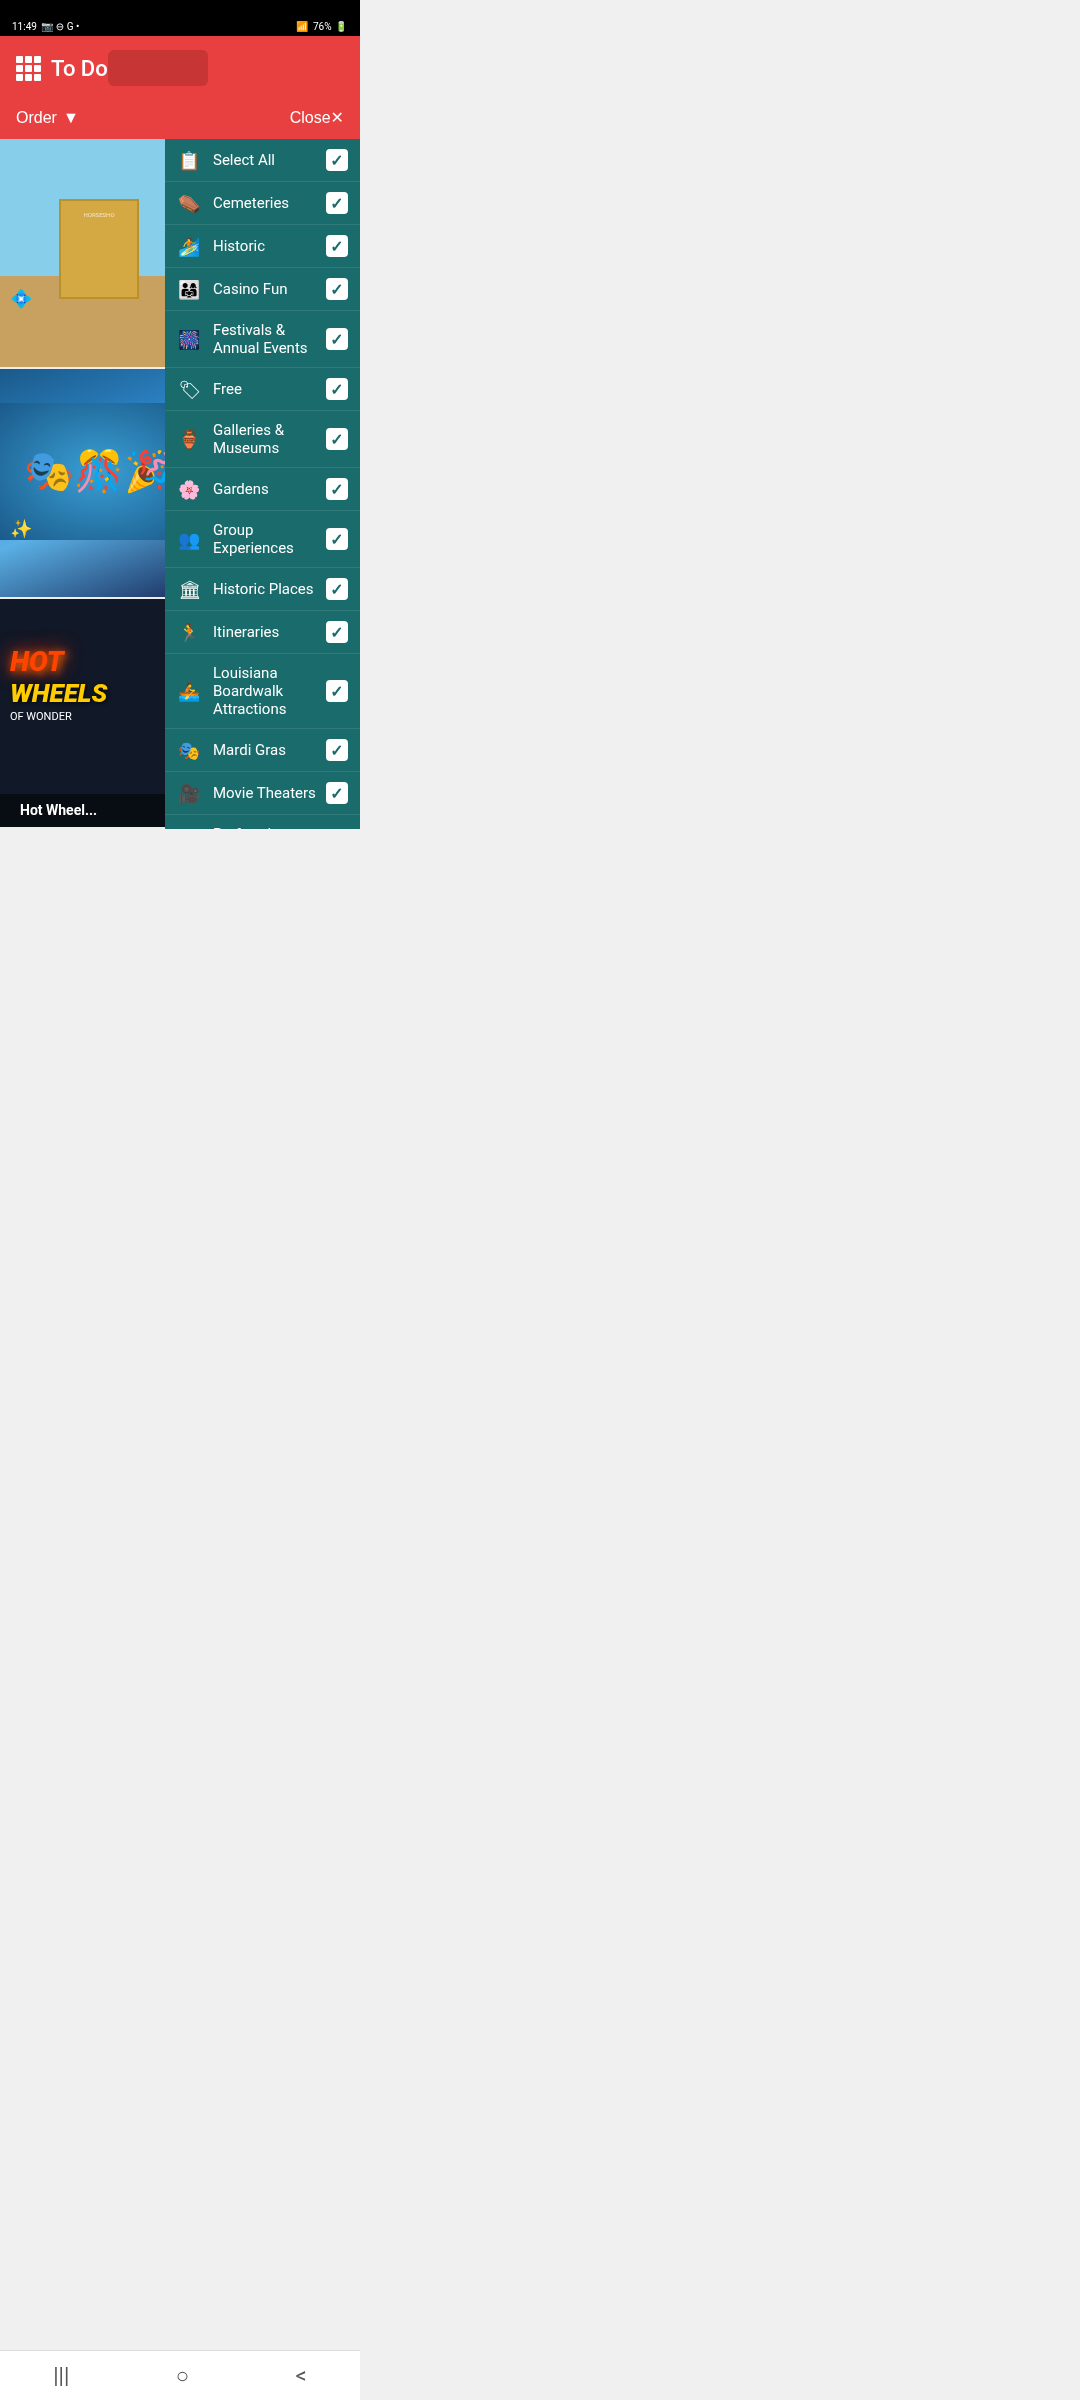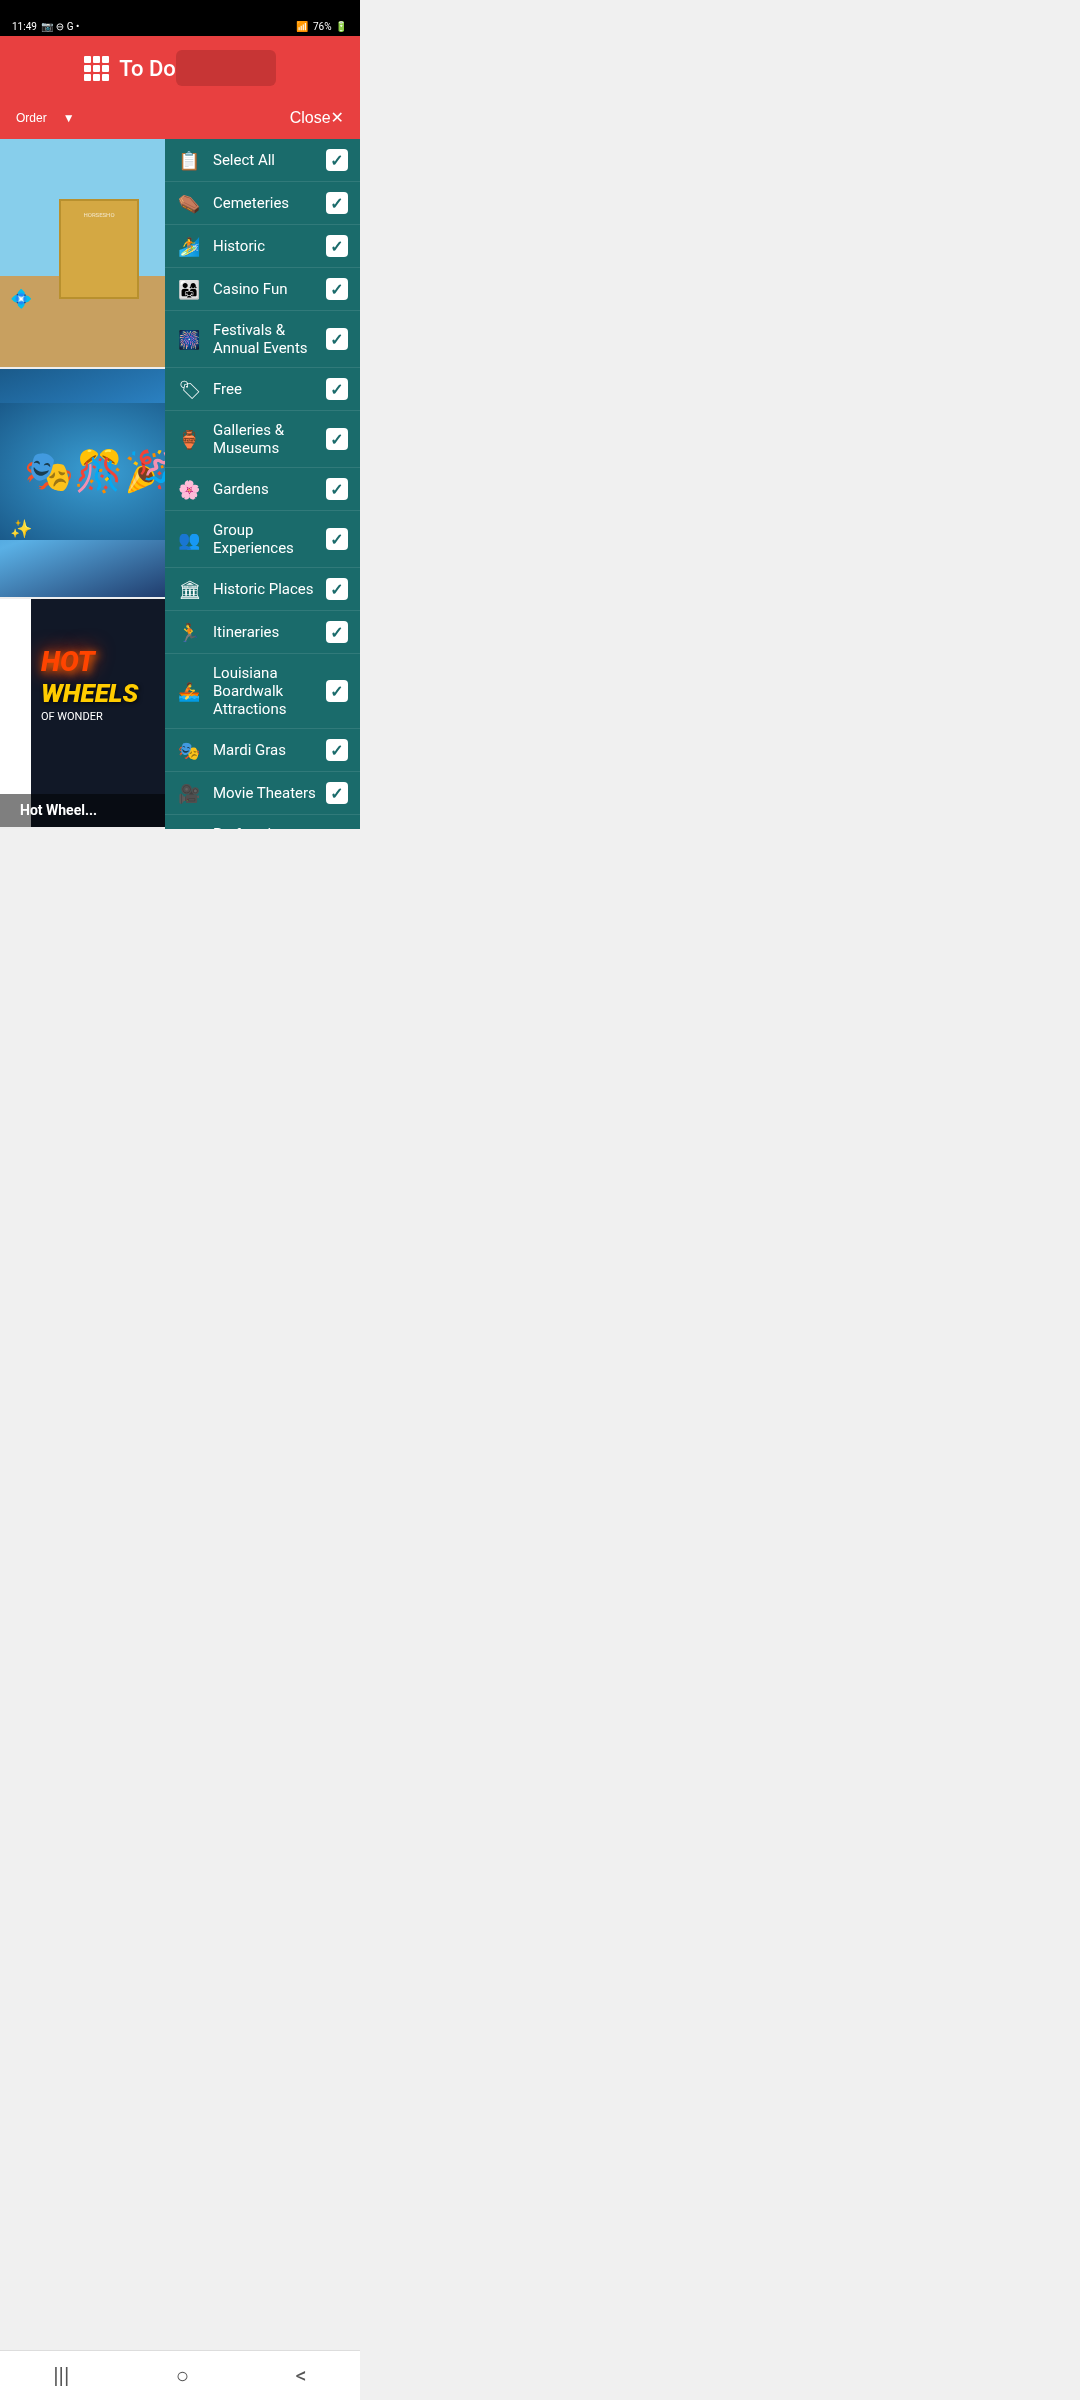--- a/index.html
+++ b/index.html
@@ -27,21 +27,21 @@
     }
     .status-left { display: flex; align-items: center; gap: 4px; }
     .status-right { display: flex; align-items: center; gap: 4px; }
 
     
     .app-header {
       background: #e84040;
       padding: 20px 16px;
       display: flex;
       align-items: center;
-      justify-content: center;
+      justify-content: flex-start;
       height: 64px;
     }
     .header-left { display: flex; align-items: center; gap: 10px; }
     .header-title {
       color: #fff;
       font-size: 22px;
       font-weight: 500;
     }
     .grid-icon {
       display: grid;
@@ -65,24 +65,24 @@
     
     .order-bar {
       background: #e84040;
       display: flex;
       justify-content: space-between;
       align-items: center;
       padding: 8px 16px 12px;
     }
     .order-btn {
       color: #fff;
-      font-size: 12px;
-      display: flex;
-      align-items: center;
-      gap: 16px;
+      font-size: 16px;
+      display: flex;
+      align-items: center;
+      gap: 6px;
       background: none;
       border: none;
       cursor: pointer;
     }
     .close-btn {
       color: #fff;
       font-size: 16px;
       display: flex;
       align-items: center;
       gap: 0;
@@ -329,21 +329,21 @@
           <div class="card-img-2" style="background: linear-gradient(160deg, #1a5a8a 0%, #2a7fbf 30%, #5ab0e5 60%, #1a3060 100%); width:100%; height:100%; position:relative;">
 
             <div style="position:absolute; bottom:25%; left:0; right:0; height:60%; background: radial-gradient(ellipse at center, #3a9fd5 0%, #1a5a8a 100%); display:flex; align-items:center; justify-content:center;">
               <span style="font-size:40px;">🎭🎊🎉</span>
             </div>
           </div>
           <div class="card-icon" style="bottom:58px">✨</div>
         </div>
 
         <div class="card">
-          <div style="background: #111827; width:100%; height:100%; position:relative; overflow:hidden;margin-left:31px;">
+          <div style="background: #111827; width:100%; height:100%; position:relative; overflow:hidden;">
             <div style="position:absolute; top:20%; left:5%; width:90%;">
               <div style="color:#ff4400; font-size:28px; font-weight:900; font-style:italic; text-shadow: 2px 2px 8px #ff6600, 0 0 20px #ff3300;">HOT</div>
               <div style="color:#ffcc00; font-size:26px; font-weight:900; font-style:italic; text-shadow: 1px 1px 4px rgba(0,0,0,0.8);">WHEELS</div>
               <div style="color:#fff; font-size:11px; margin-top:2px;">OF WONDER</div>
             </div>
             <div style="position:absolute; bottom:10%; right:5%; color:#aaa; font-size:10px;"></div>
           </div>
           <div style="position:absolute; bottom:0; left:0; right:0; background:rgba(0,0,0,0.5); padding:8px 20px;">
             <div class="card-title">Hot Wheel...</div>
           </div>

